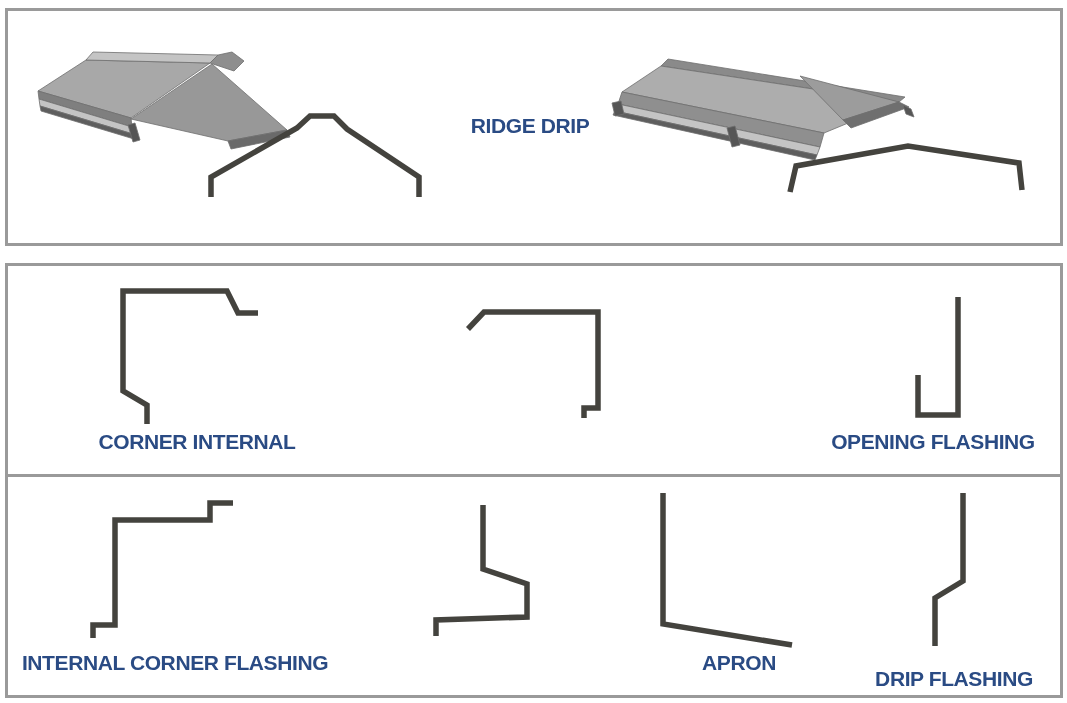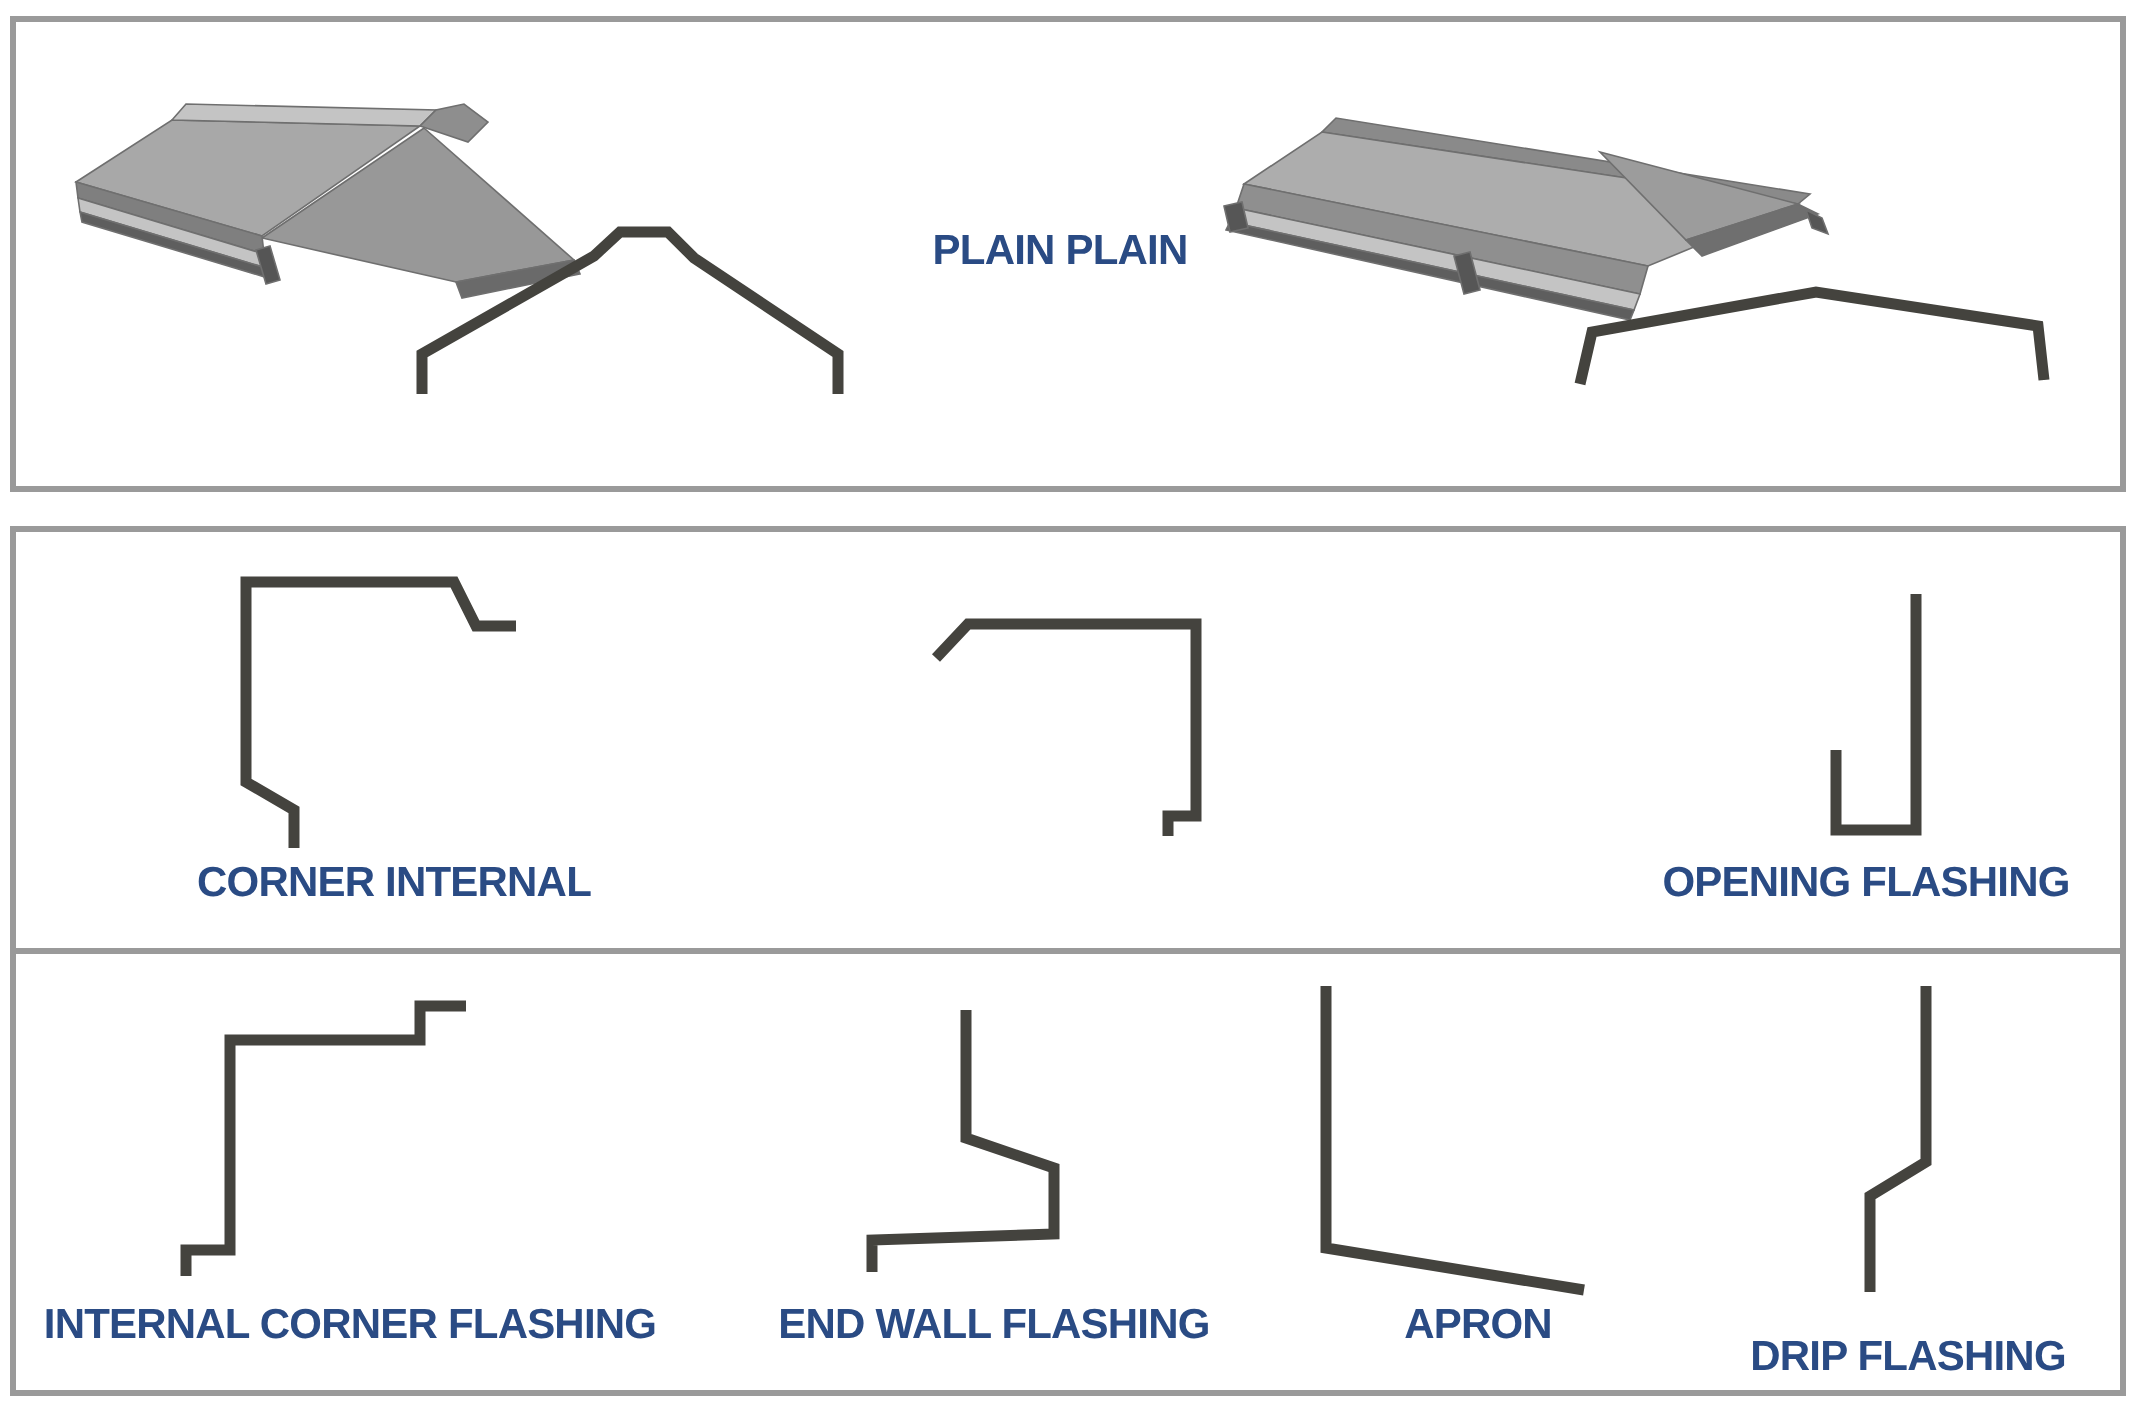--- a/index.html
+++ b/index.html
@@ -68,23 +68,22 @@
     <path class="profile" d="M147 424 L147 405 L123 391 L123 291 L227 291 L238 313 L258 313"></path>
     <path class="profile" d="M468 329 L484 312 L598 312 L598 408 L584 408 L584 418"></path>
     <path class="profile" d="M958 297 L958 415 L918 415 L918 375"></path>
 
     <path class="profile" d="M233 503 L210 503 L210 520 L115 520 L115 625 L93 625 L93 638"></path>
     <path class="profile" d="M483 505 L483 569 L527 584 L527 617 L436 620 L436 636"></path>
     <path class="profile" d="M663 493 L663 624 L792 645"></path>
     <path class="profile" d="M963 493 L963 581 L935 598 L935 646"></path>
   </svg>
 
-  <div class="label" style="left:530px; top:115px;">PLAIN PLAIN</div>
+  <div class="label" style="left:530px; top:115px;">RIDGE DRIP</div>
 
   <div class="label" style="left:197px; top:431px;">CORNER INTERNAL</div>
   <div class="label" style="left:175px; top:652px;">INTERNAL CORNER FLASHING</div>
 
   <div class="label" style="left:933px; top:431px;">OPENING FLASHING</div>
-  <div class="label" style="left:497px; top:652px;">END WALL FLASHING</div>
   <div class="label" style="left:739px; top:652px;">APRON</div>
   <div class="label" style="left:954px; top:668px;">DRIP FLASHING</div>
 
 </div>
 
 </body></html>

